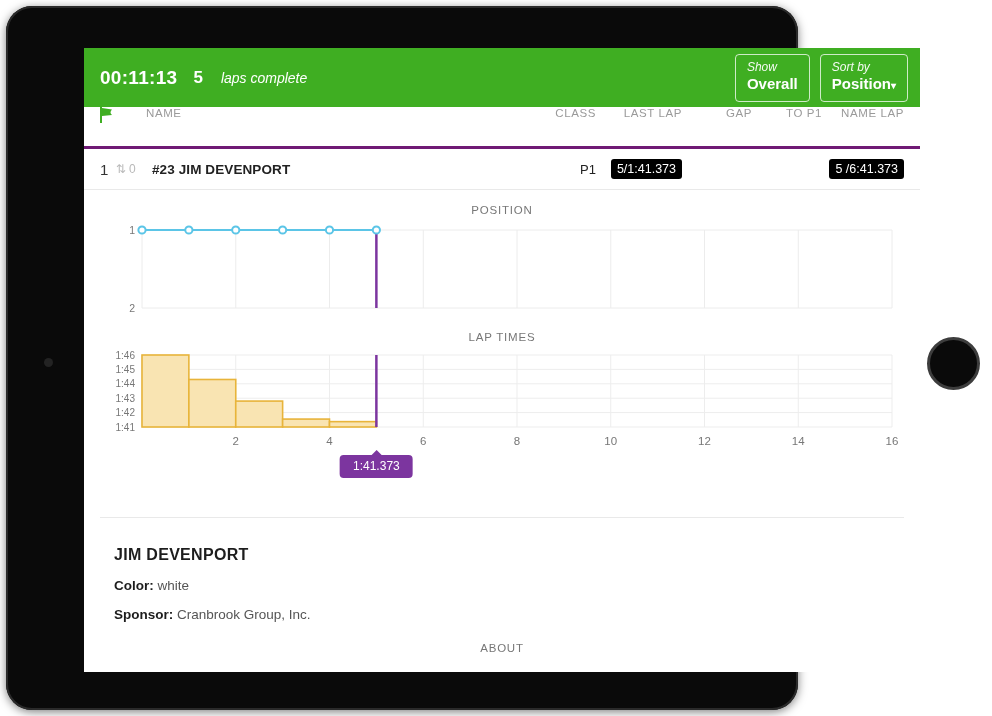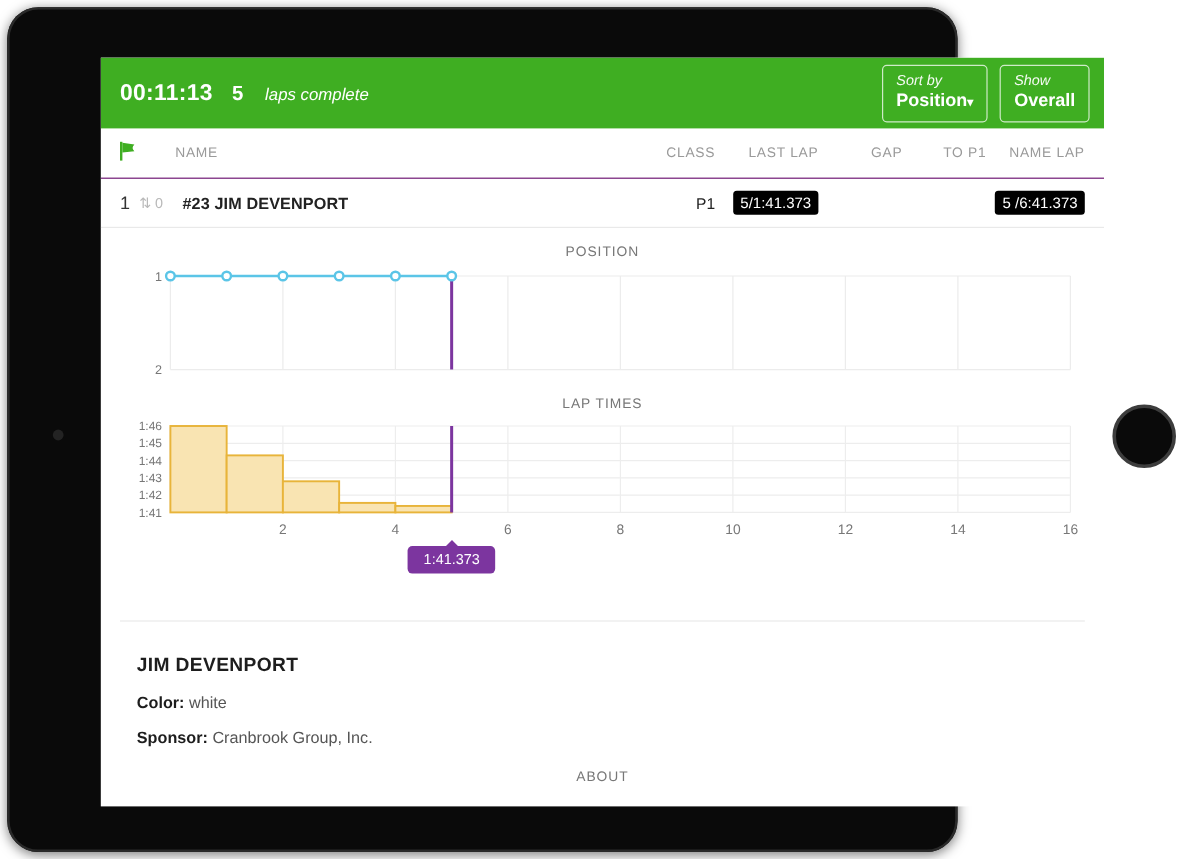--- a/index.html
+++ b/index.html
@@ -63,22 +63,22 @@
     cursor: pointer;
     background: transparent;
   }
   .hdr-ctrl .ctrl-label { font-size: 12px; font-style: italic; display: block; line-height: 15px; opacity: .95; }
   .hdr-ctrl .ctrl-value { font-size: 15px; font-weight: bold; display: block; line-height: 18px; }
   .caret { font-size: 10px; }
 
   
   #columns-row {
     height: 42px;
-    display: flex; align-items: center;
-    border-bottom: 1px solid #701a75;
+    display: flex; align-items: flex-start;
+    border-bottom: 3px solid #701a75;
     padding: 0 16px 0 16px;
     color: #9a9a9a;
     font-size: 11.5px;
     letter-spacing: .6px;
   }
   .flag-cell { width: 36px; }
   #flag-icon { display: inline-block; }
   .name-col { flex: 1; padding-left: 10px; }
   .col-class { width: 62px; text-align: right; }
   .col-lastlap { width: 86px; text-align: right; }
@@ -156,26 +156,26 @@
 
     <div id="app-header">
       <div id="clock">00:11:13</div>
       <div id="laps-group">
         <span id="laps-count">5</span>
         <span id="laps-label">laps complete</span>
       </div>
 
       <div id="header-controls">
         <div class="hdr-ctrl">
+          <span class="ctrl-label">Show</span>
+          <span class="ctrl-value">Overall</span>
+        </div>
+        <div class="hdr-ctrl">
           <span class="ctrl-label">Sort by</span>
           <span class="ctrl-value"><span>Position</span><span class="caret">▾</span></span>
-        </div>
-        <div class="hdr-ctrl">
-          <span class="ctrl-label">Show</span>
-          <span class="ctrl-value">Overall</span>
         </div>
       </div>
     </div>
 
     <div id="columns-row">
       <div class="flag-cell">
         <span id="flag-icon">
           <svg width="14" height="16" viewBox="0 0 14 16">
             <rect x="0" y="0" width="2" height="16" fill="#3fae22"></rect>
             <path d="M2 1 L12 2.5 Q9 5.5 12 8 L2 9 Z" fill="#3fae22"></path>

